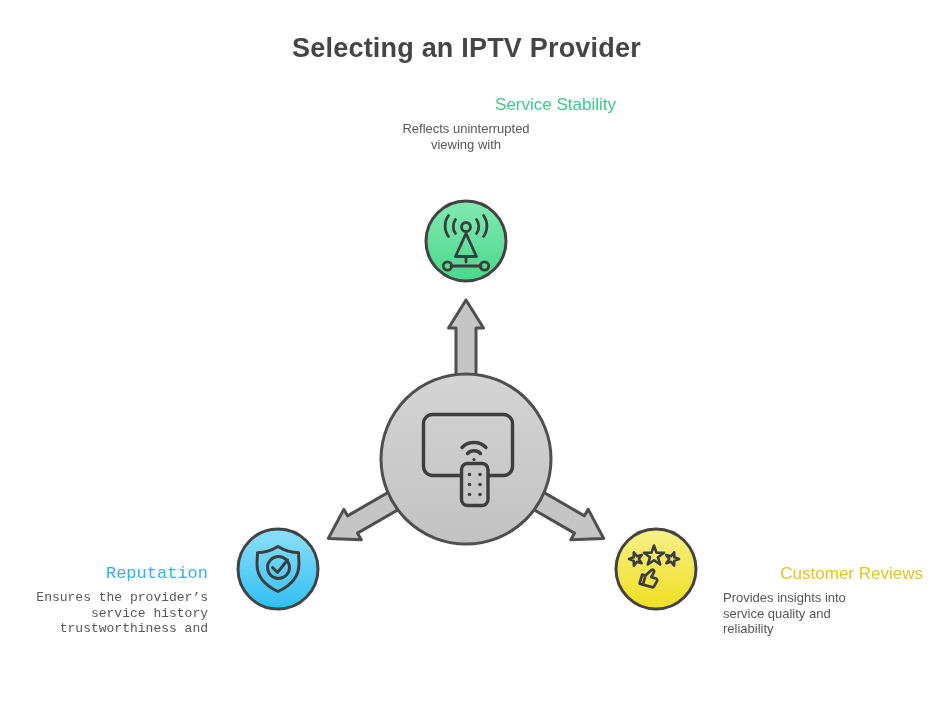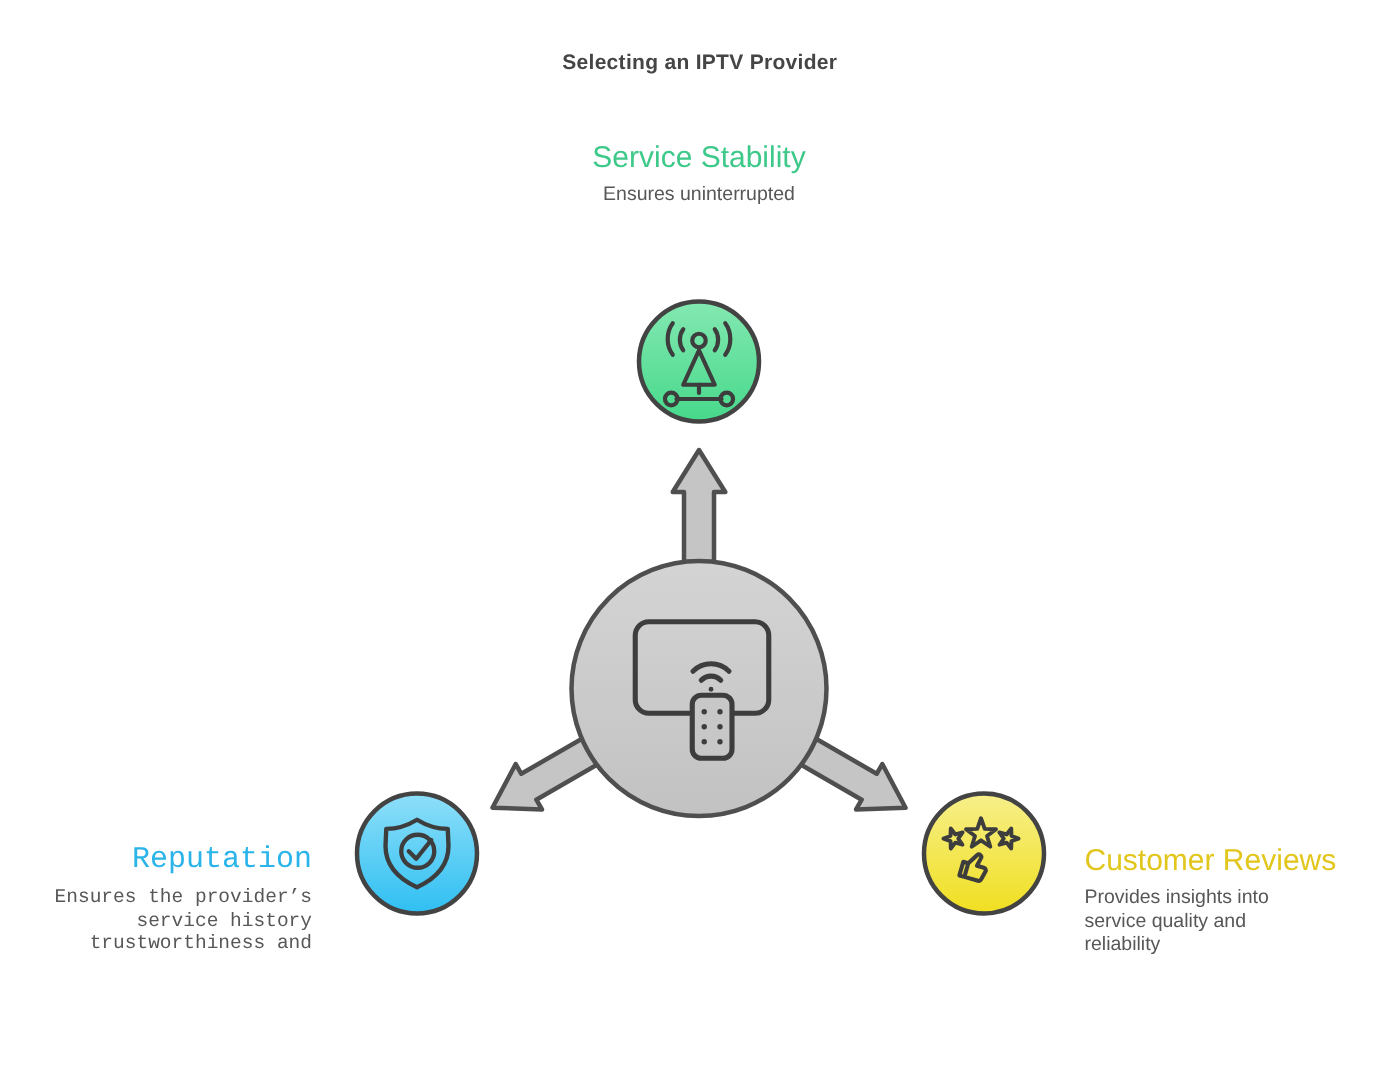--- a/index.html
+++ b/index.html
@@ -7,25 +7,25 @@
     position:relative;
     width:933px;height:718px;
     background:#ffffff;
     overflow:hidden;
     font-family:"Liberation Sans","DejaVu Sans",sans-serif;
   }
   #diagram-svg{position:absolute;left:0;top:0;width:933px;height:718px;}
   .title{
     position:absolute;top:33px;left:0;width:100%;
     text-align:center;
-    font-size:14px;font-weight:700;color:#454545;
+    font-size:27px;font-weight:700;color:#454545;
     letter-spacing:.2px;
   }
   .node-text{position:absolute;}
-  .node-label{font-size:20px;font-weight:500;line-height:18px;}
+  .node-label{font-size:17px;font-weight:500;line-height:18px;text-align:right;}
   .node-desc{margin-top:7px;font-size:13px;line-height:15.5px;color:#575757;}
   .node-top{left:316px;top:96px;width:300px;text-align:center;}
   .node-left{left:8px;top:565px;width:200px;text-align:right;font-family:Liberation Mono, monospace;}
   .node-right{left:723px;top:565px;width:200px;text-align:left;}
   .label-stability{color:#3ec98a;}
   .label-reputation{color:#2ab4e9;}
   .label-reviews{color:#e2c61c;}
 </style>
 </head>
 <body>
@@ -111,21 +111,22 @@
         <path transform="translate(642,563) rotate(16) scale(1.05)" d="M6.5,10.5 L10.5,4 a1.6,1.6 0 0 1 2.8,1.5 l-1.1,5 h4.6 a1.7,1.7 0 0 1 1.65,2.1 l-1.3,5.6 a1.7,1.7 0 0 1 -1.65,1.3 H6.5 M6.5,10.5 H3.2 V19.5 H6.5 V10.5 Z"></path>
       </g>
     </g>
   </svg>
 
   <div class="title">Selecting an IPTV Provider</div>
 
   <div class="node-text node-top">
     <div class="node-label label-stability">Service Stability</div>
     <div class="node-desc">
-      <div>Ensures uninterrupted</div>
+      <div>Reflects uninterrupted</div>
+      <div>viewing with</div>
     </div>
   </div>
 
   <div class="node-text node-left">
     <div class="node-label label-reputation">Reputation</div>
     <div class="node-desc">
       <div>Ensures the provider’s</div>
       <div>service history</div>
       <div>trustworthiness and</div>
     </div>

